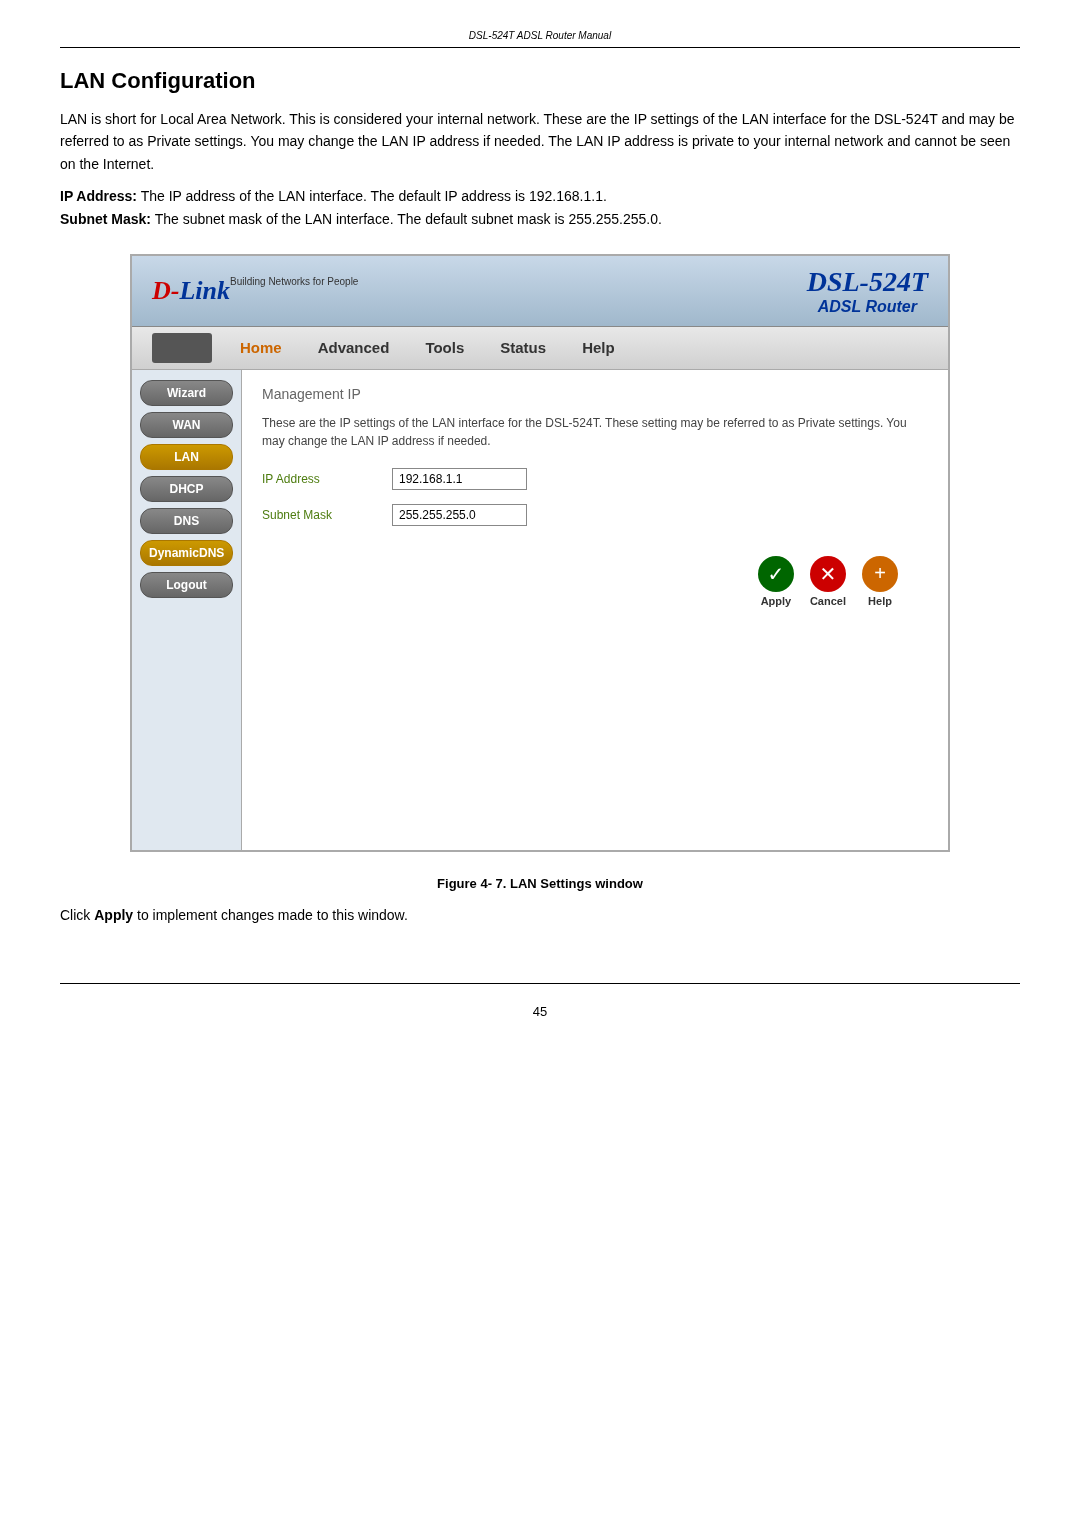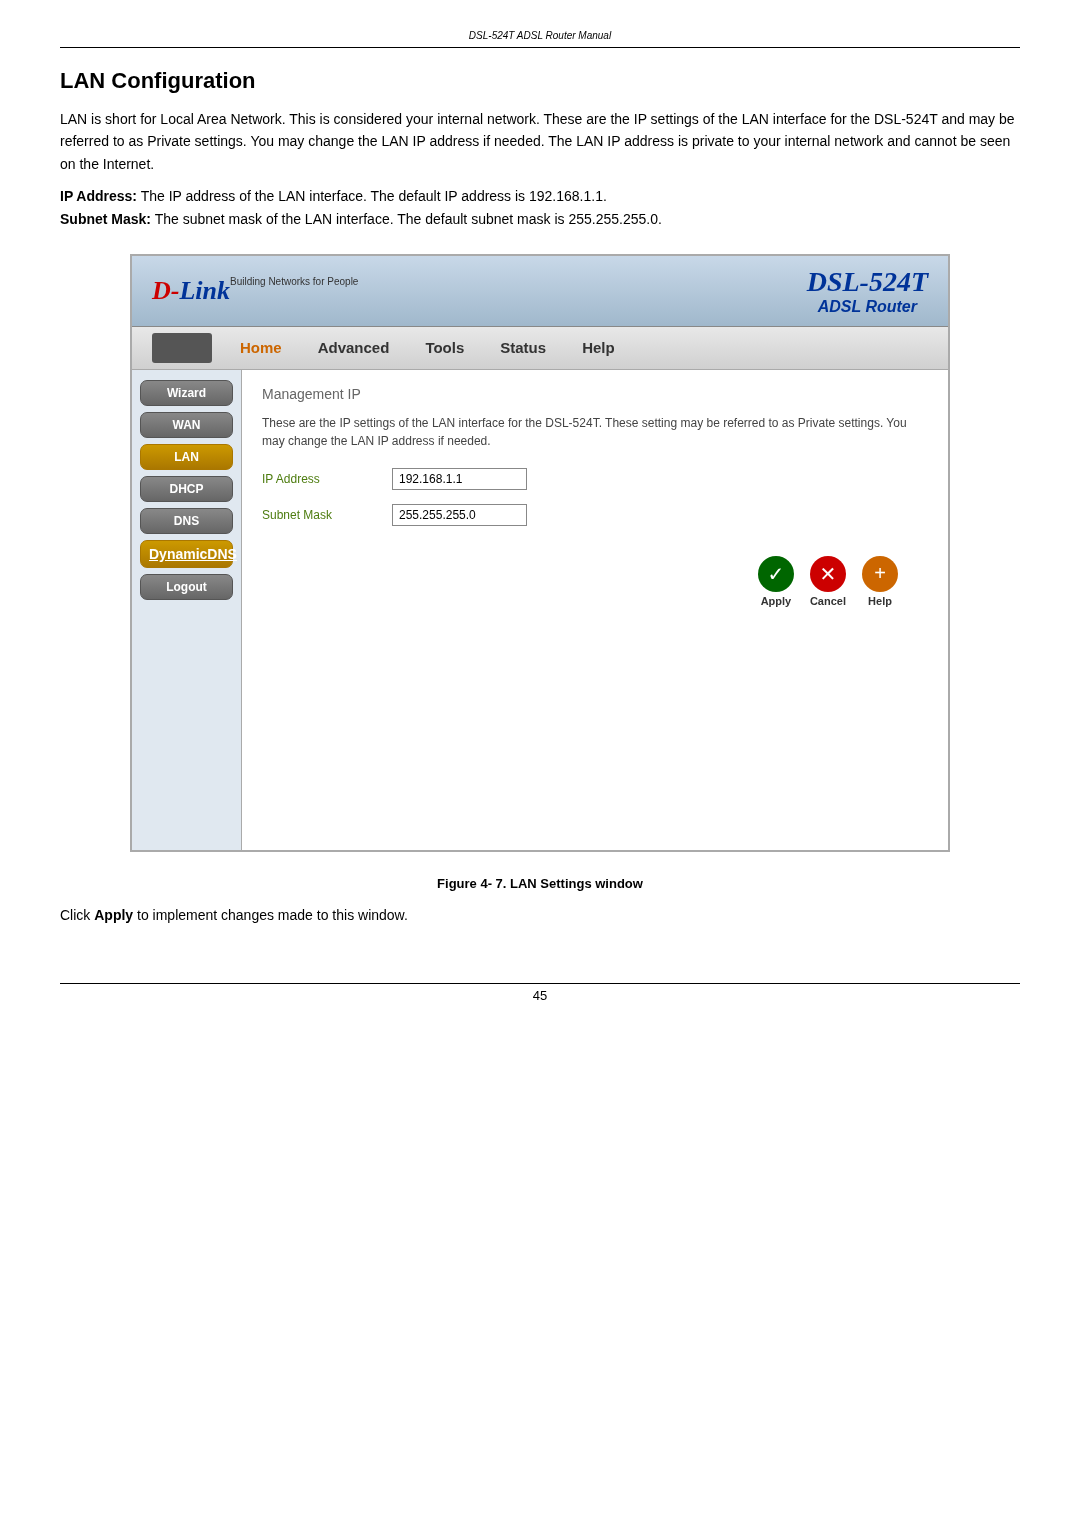--- a/index.html
+++ b/index.html
@@ -184,31 +184,31 @@
     }
 
     .sidebar-btn {
       display: block;
       padding: 5px 8px;
       text-align: center;
       font-size: 12px;
       font-weight: bold;
       color: #fff;
       border: 1px solid #555;
-      border-radius: 7px;
+      border-radius: 12px;
       cursor: pointer;
       text-decoration: none;
     }
 
     .sidebar-btn.wizard { background: linear-gradient(to bottom, #888, #666); }
     .sidebar-btn.wan { background: linear-gradient(to bottom, #888, #666); }
     .sidebar-btn.lan { background: linear-gradient(to bottom, #cc9900, #aa7700); border-color: #aa7700; }
     .sidebar-btn.dhcp { background: linear-gradient(to bottom, #888, #666); }
     .sidebar-btn.dns { background: linear-gradient(to bottom, #888, #666); }
-    .sidebar-btn.dynamicdns { background: linear-gradient(to bottom, #cc9900, #aa7700); border-color: #aa7700; font-size: 14px; text-decoration: underline; }
+    .sidebar-btn.dynamicdns { background: linear-gradient(to bottom, #cc9900, #aa7700); border-color: #aa7700; font-size: 12px; }
     .sidebar-btn.logout { background: linear-gradient(to bottom, #888, #666); }
 
     
     .content-panel {
       flex: 1;
       padding: 16px 20px;
     }
 
     .panel-title {
       font-size: 14px;
@@ -306,21 +306,21 @@
 
     .click-instruction {
       font-size: 14px;
       margin-bottom: 40px;
     }
 
     
     .page-footer {
       border-top: 1px solid #000;
       text-align: center;
-      padding-top: 4px;
+      padding-top: 20px;
       margin-top: 60px;
       font-size: 13px;
     }
   </style>
 </head>
 <body>
 
 <div class="page">
 
   <div class="doc-header">DSL-524T ADSL Router Manual</div>

